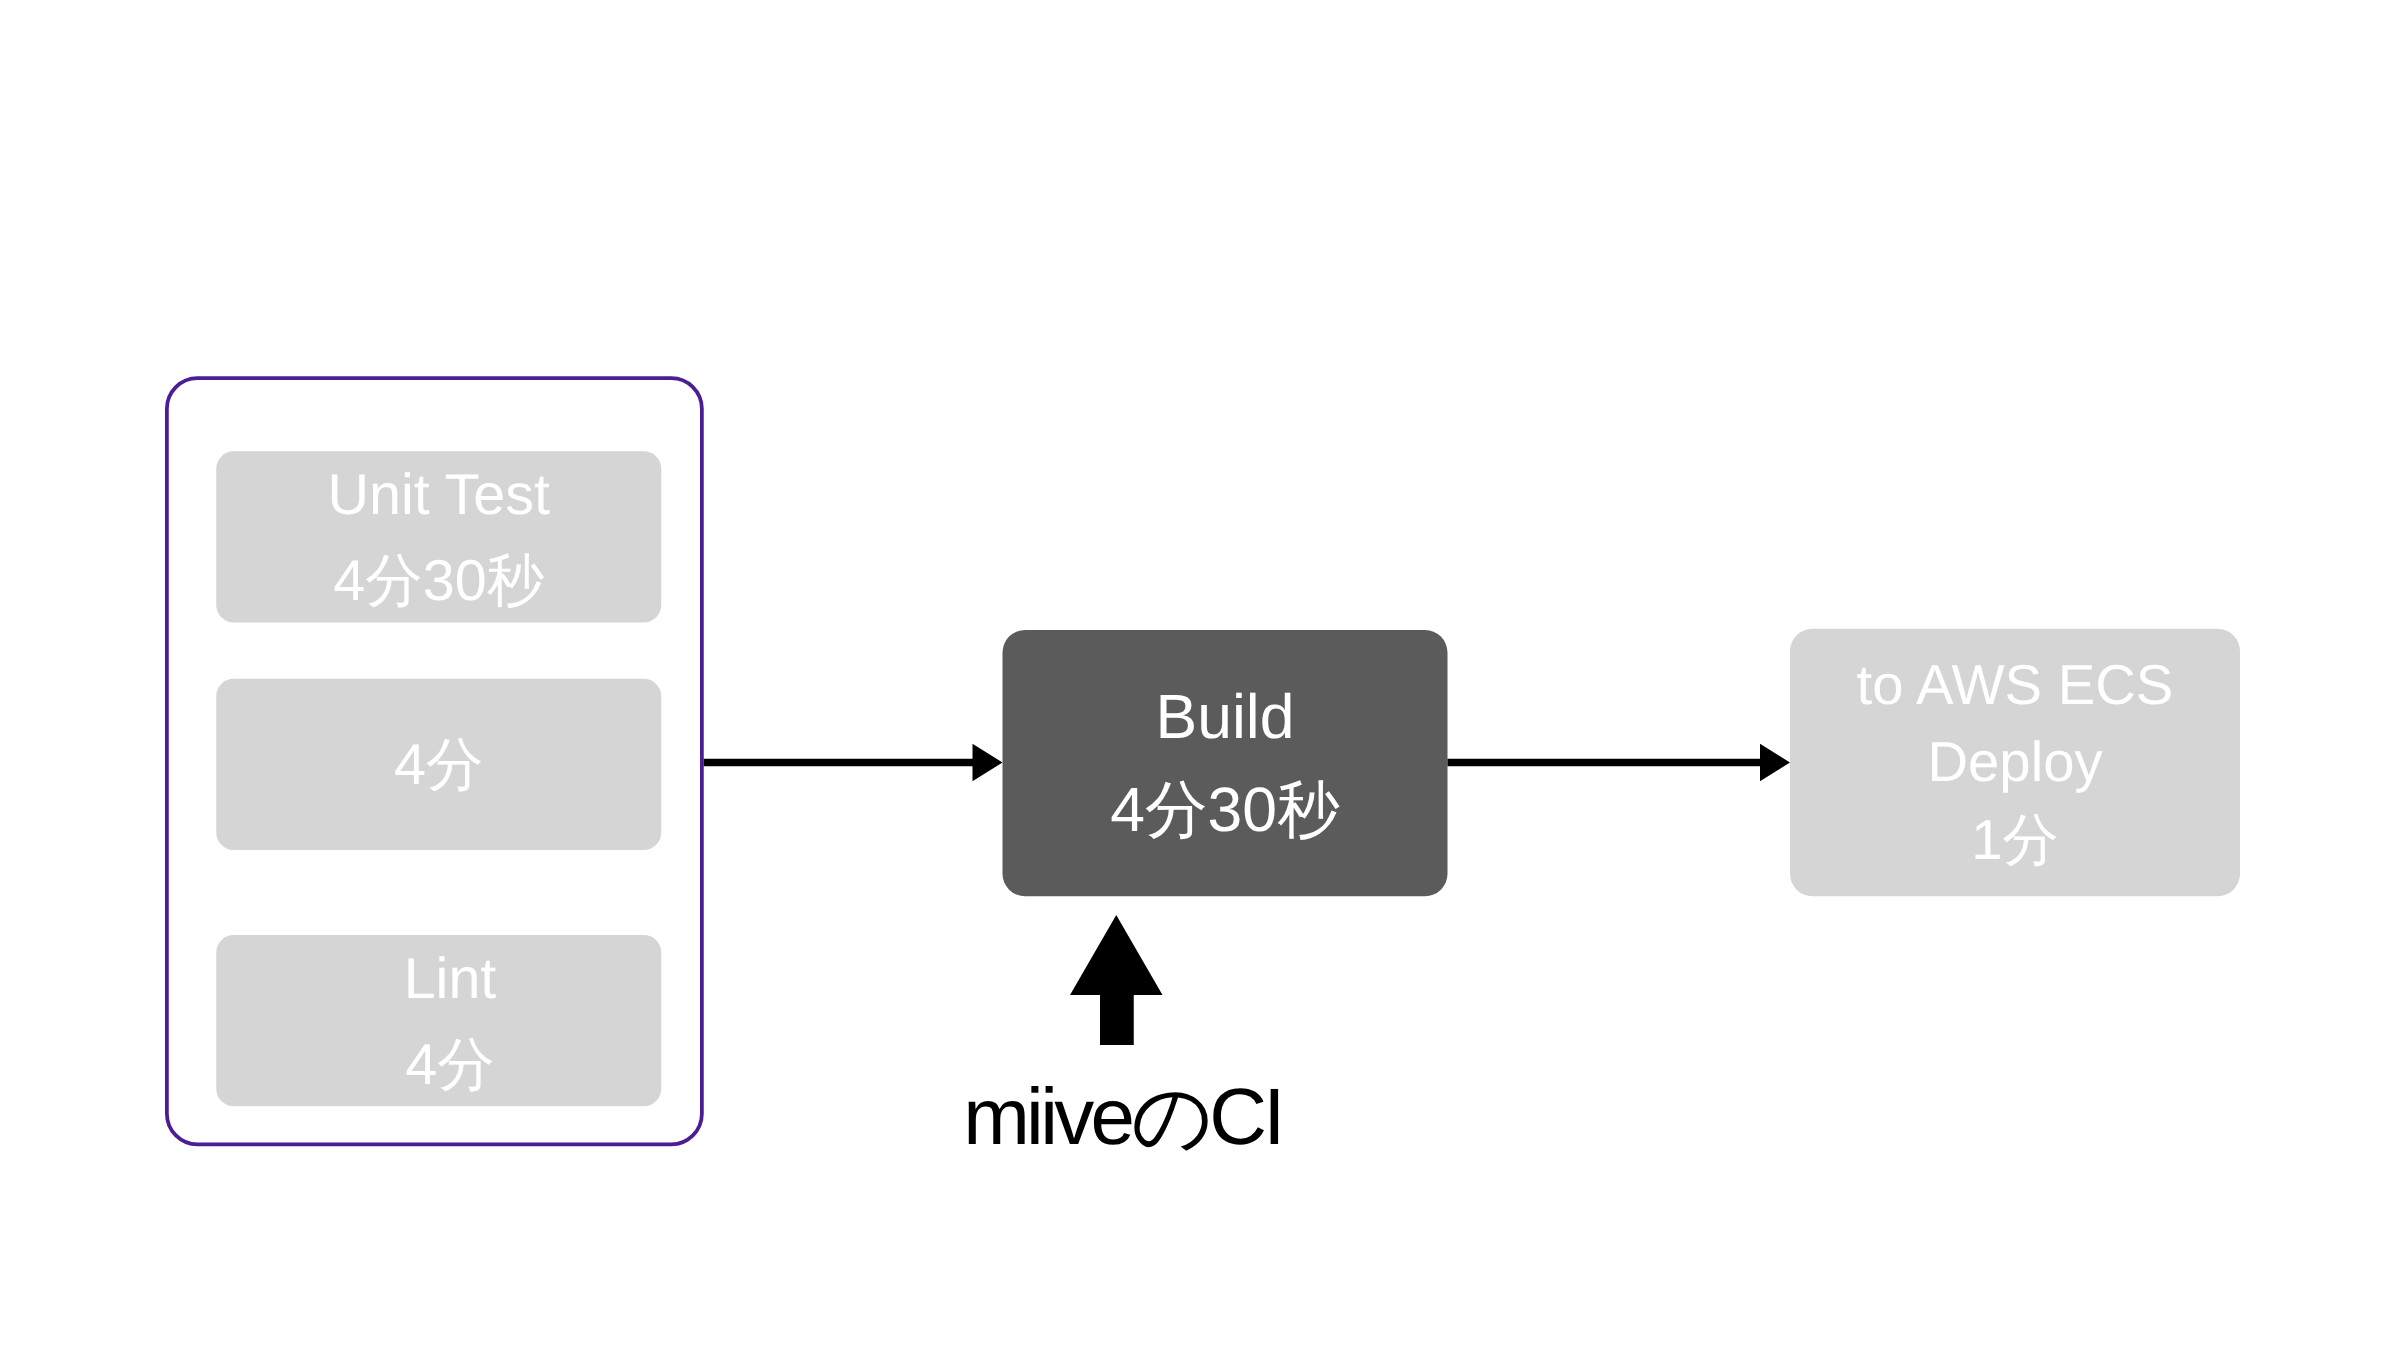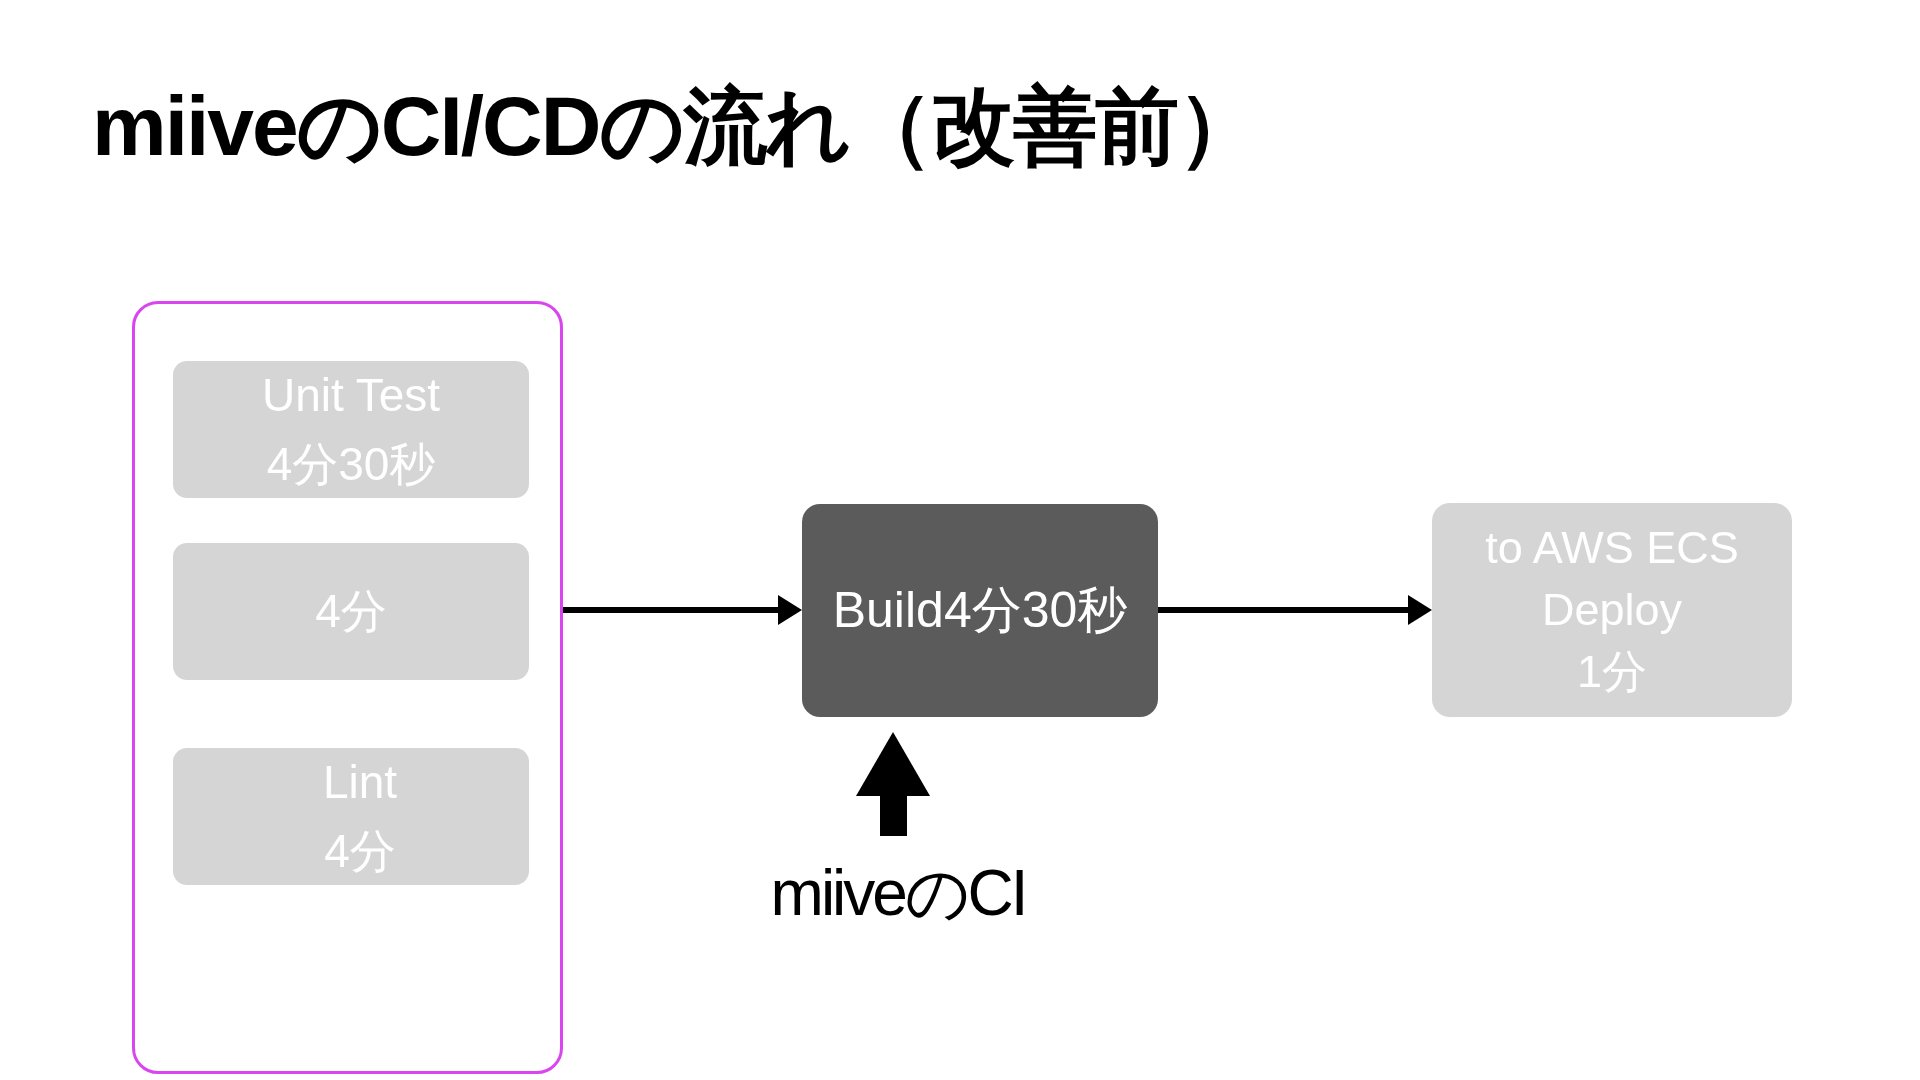--- a/index.html
+++ b/index.html
@@ -25,23 +25,23 @@
     line-height: 1;
     white-space: nowrap;
   }
 
   
   .parallel-container {
     position: absolute;
     left: 132px;
     top: 301px;
     width: 431px;
-    height: 773px;
+    height: 616px;
     background: #ffffff;
-    border: 3px solid #d946ef;
+    border: 3px solid #4c1d95;
     border-radius: 26px;
   }
 
   .step-box {
     position: absolute;
     left: 38px;
     width: 356px;
     height: 137px;
     background: #d5d5d5;
     border-radius: 14px;
@@ -62,21 +62,21 @@
   .build-box {
     position: absolute;
     left: 802px;
     top: 504px;
     width: 356px;
     height: 213px;
     background: #5b5b5b;
     border-radius: 18px;
     color: #ffffff;
     display: flex;
-    flex-direction: row;
+    flex-direction: column;
     align-items: center;
     justify-content: center;
     text-align: center;
     font-size: 50px;
     line-height: 1.5;
   }
 
   
   .deploy-box {
     position: absolute;
@@ -147,21 +147,20 @@
     letter-spacing: -3px;
     color: #000000;
     white-space: nowrap;
   }
 </style>
 </head>
 <body>
 
 <div class="slide">
 
-  <h1 class="slide-title">miiveのCI/CDの流れ（改善前）</h1>
 
   <div class="parallel-container">
 
     <div class="step-box pos-0">
       <span>Unit Test</span>
       <span>4分30秒</span>
     </div>
 
     <div class="step-box pos-1">
       <span>4分</span>

